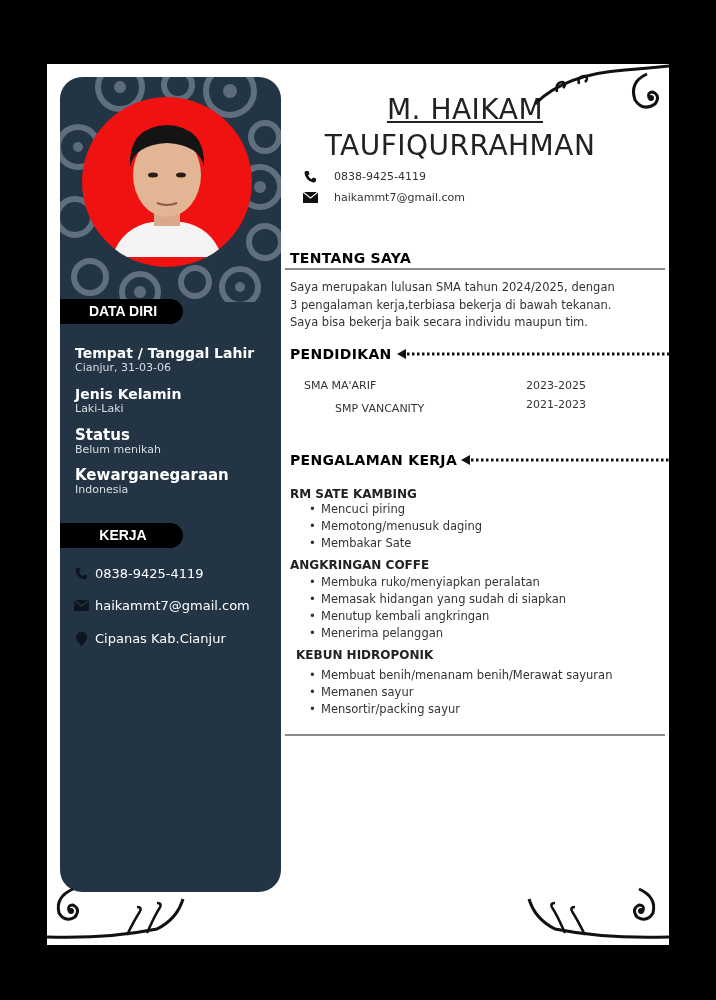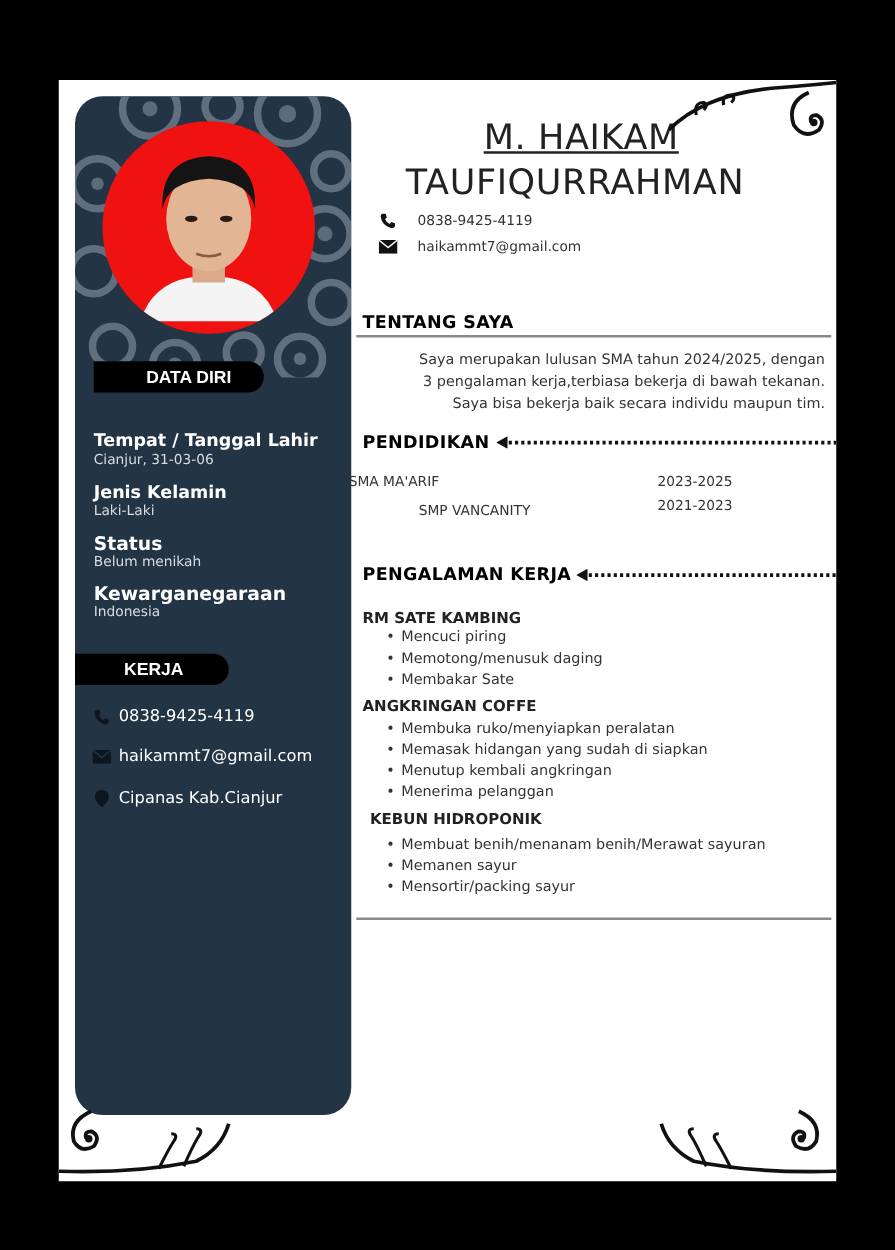--- a/index.html
+++ b/index.html
@@ -22,21 +22,21 @@
   .photo {
     position: absolute; left: 22px; top: 20px; width: 170px; height: 170px;
     border-radius: 50%; background: #f01111; overflow: hidden;
   }
   .pill {
     position: absolute; left: -13px; height: 25px; width: 136px;
     background: #000; border-radius: 0 14px 14px 0;
     color: #fff; font-family: "Liberation Sans", sans-serif; font-weight: bold;
     font-size: 14px; line-height: 25px; text-align: center; padding-left: 16px;
   }
-  .pill.data { top: 212px; margin-left: 28px; }
+  .pill.data { top: 222px; }
   .pill.kontak { top: 446px; }
 
   .info { position: absolute; left: 15px; color: #fff; }
   .info .lbl { font-family: "DejaVu Sans", sans-serif; font-weight: bold; font-size: 14px; line-height: 16px; }
   .info .lbl.big { font-size: 15px; }
   .info .val { font-size: 11px; color: #d9dde2; line-height: 14px; }
 
   .contact { position: absolute; left: 13px; display: flex; align-items: center; color: #fff; font-size: 13px; }
   .contact .ic { width: 16px; height: 14px; margin-right: 6px; display: inline-flex; align-items: center; justify-content: center; }
 
@@ -49,21 +49,21 @@
   .name .l1 { display: block; padding-left: 10px; text-decoration: underline; }
   .hcontact { position: absolute; left: 255px; display: flex; align-items: center; font-size: 11px; color: #333; }
   .hcontact .ic { width: 16px; margin-right: 16px; display: inline-flex; justify-content: center; }
 
   .sec-title {
     position: absolute; left: 243px; font-family: "DejaVu Sans", sans-serif;
     font-weight: bold; font-size: 14px; color: #000000; letter-spacing: 0.3px;
   }
   .rule { position: absolute; left: 238px; width: 380px; height: 2px; background: #8a8a8a; }
 
-  .about { position: absolute; left: 243px; top: 215px; width: 370px; font-size: 11.5px; line-height: 17.5px; color: #333; text-align: right; }
+  .about { position: absolute; left: 243px; top: 215px; width: 370px; font-size: 11.5px; line-height: 17.5px; color: #333; }
 
   .arrow-line { position: absolute; height: 10px; }
   .edu { position: absolute; font-size: 11px; color: #333; }
 
   .job-title { position: absolute; left: 243px; font-weight: bold; font-size: 12px; color: #222; }
   .bullets { position: absolute; left: 262px; list-style: none; font-size: 11.5px; color: #333; line-height: 17px; }
   .bullets li { position: relative; padding-left: 12px; }
   .bullets li::before { content: "•"; position: absolute; left: 0; top: 0; }
 
   .orn { position: absolute; }
@@ -188,21 +188,21 @@
     <div>Saya merupakan lulusan SMA tahun 2024/2025, dengan</div>
     <div>3 pengalaman kerja,terbiasa bekerja di bawah tekanan.</div>
     <div>Saya bisa bekerja baik secara individu maupun tim.</div>
   </div>
 
   <div class="sec-title" style="top:282px;">PENDIDIKAN</div>
   <svg class="arrow-line" style="left:350px; top:285px;" width="272" height="10">
     <path d="M0 5 L9 0 L9 10 Z" fill="#111"></path>
     <line x1="10" y1="5" x2="272" y2="5" stroke="#111" stroke-width="3" stroke-dasharray="2.5 2.5"></line>
   </svg>
-  <div class="edu" style="left:232px; top:315px;">SMA MA'ARIF</div>
+  <div class="edu" style="left:257px; top:315px;">SMA MA'ARIF</div>
   <div class="edu" style="left:479px; top:315px;">2023-2025</div>
   <div class="edu" style="left:245px; top:338px;margin-left:43px;">SMP VANCANITY</div>
   <div class="edu" style="left:479px; top:334px;">2021-2023</div>
 
   <div class="sec-title" style="top:388px;">PENGALAMAN KERJA</div>
   <svg class="arrow-line" style="left:414px; top:391px;" width="208" height="10">
     <path d="M0 5 L9 0 L9 10 Z" fill="#111"></path>
     <line x1="10" y1="5" x2="208" y2="5" stroke="#111" stroke-width="3" stroke-dasharray="2.5 2.5"></line>
   </svg>
 

